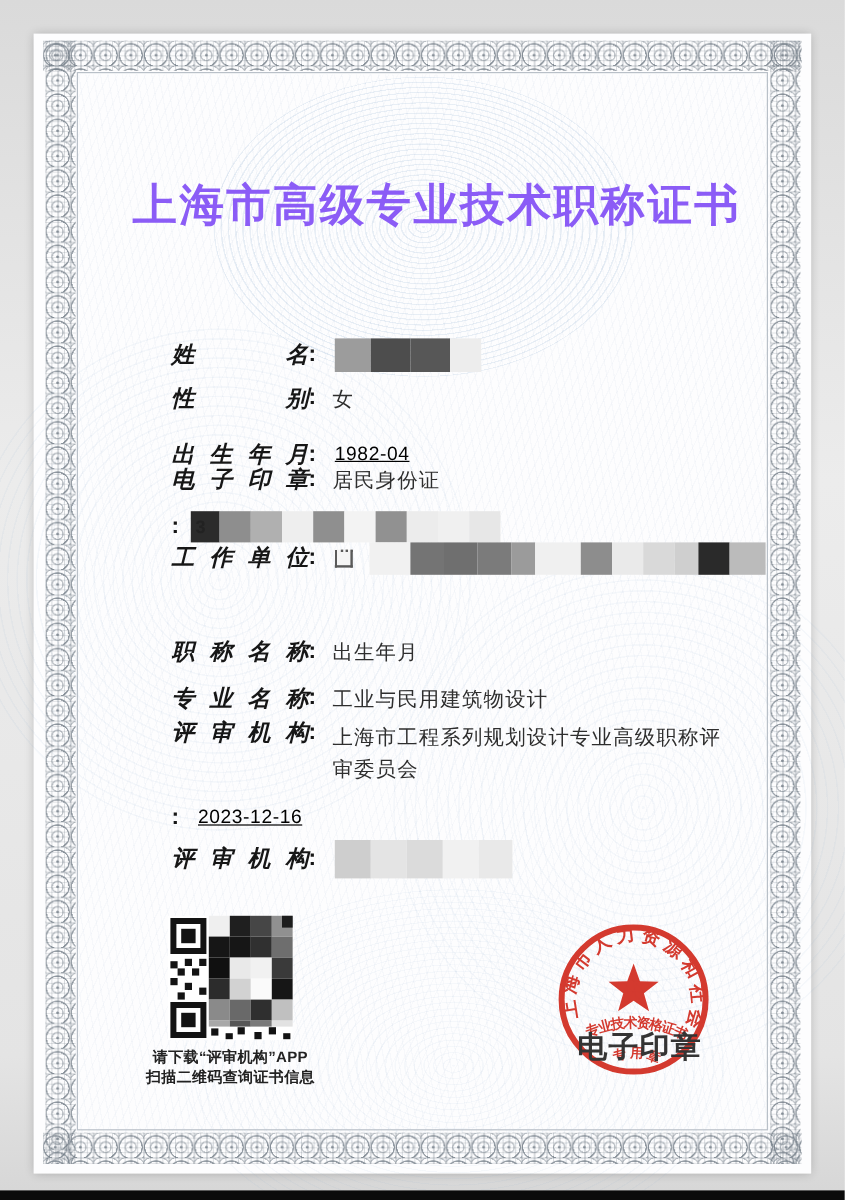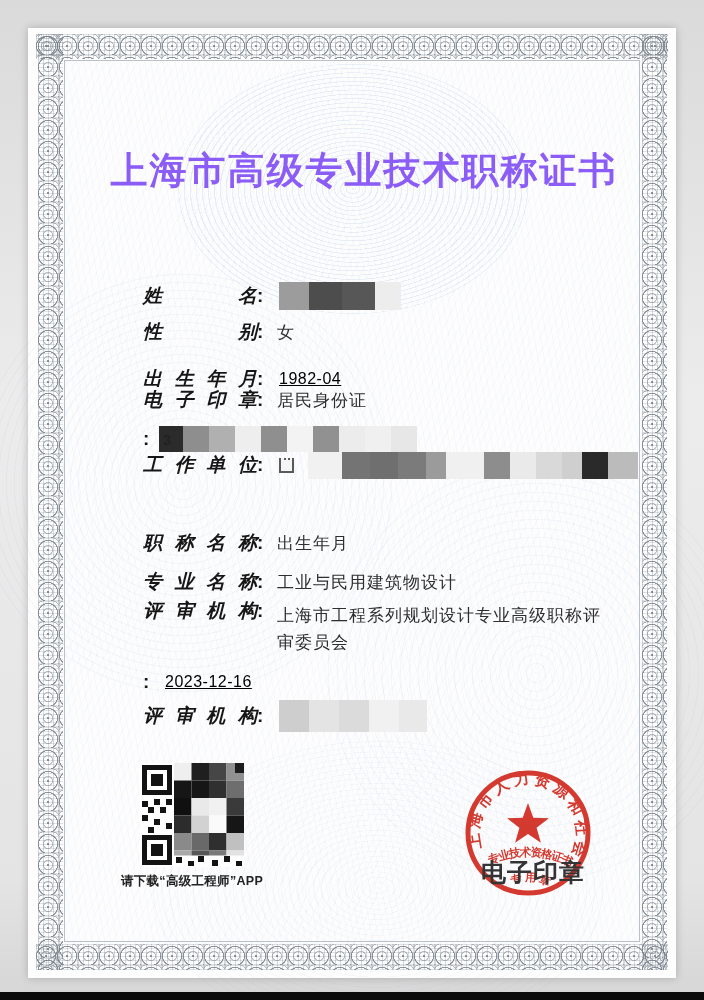--- a/index.html
+++ b/index.html
@@ -212,21 +212,22 @@
           <rect x="69" y="70" width="17.5" height="17.5" fill="#2f2f2f"></rect>
           <rect x="86.5" y="70" width="17.5" height="17.5" fill="#c0c0c0"></rect>
         <rect x="34" y="87.5" width="17.5" height="5" fill="#a8a8a8"></rect>
           <rect x="51.5" y="87.5" width="17.5" height="5" fill="#565656"></rect>
           <rect x="69" y="87.5" width="17.5" height="5" fill="#7a7a7a"></rect>
           <rect x="86.5" y="87.5" width="17.5" height="5" fill="#e2e2e2"></rect>
       </g>
     </svg>
   </div>
   <div class="qr-caption">
-    <div>请下载“高级工程师”APP</div>
+    <div>请下载“评审机构”APP</div>
+    <div>扫描二维码查询证书信息</div>
   </div>
 
   <svg class="seal" viewBox="0 0 140 140">
     <defs>
       <path id="arcTop" d="M 25.6 90.7 A 49 49 0 1 1 114.4 90.7"></path>
       <path id="arcMid" d="M 30 102 Q 70 84 110 102"></path>
       <path id="arcLow" d="M 52 122 Q 70 114 88 122"></path>
     </defs>
     <circle cx="70" cy="70" r="60" fill="none" stroke="#d12a1e" stroke-width="5"></circle>
     <polygon fill="#d12a1e" points="70,40 75.3,54.7 90.9,55.2 78.6,64.8 82.9,79.8 70,71 57.1,79.8 61.4,64.8 49.1,55.2 64.7,54.7"></polygon>

